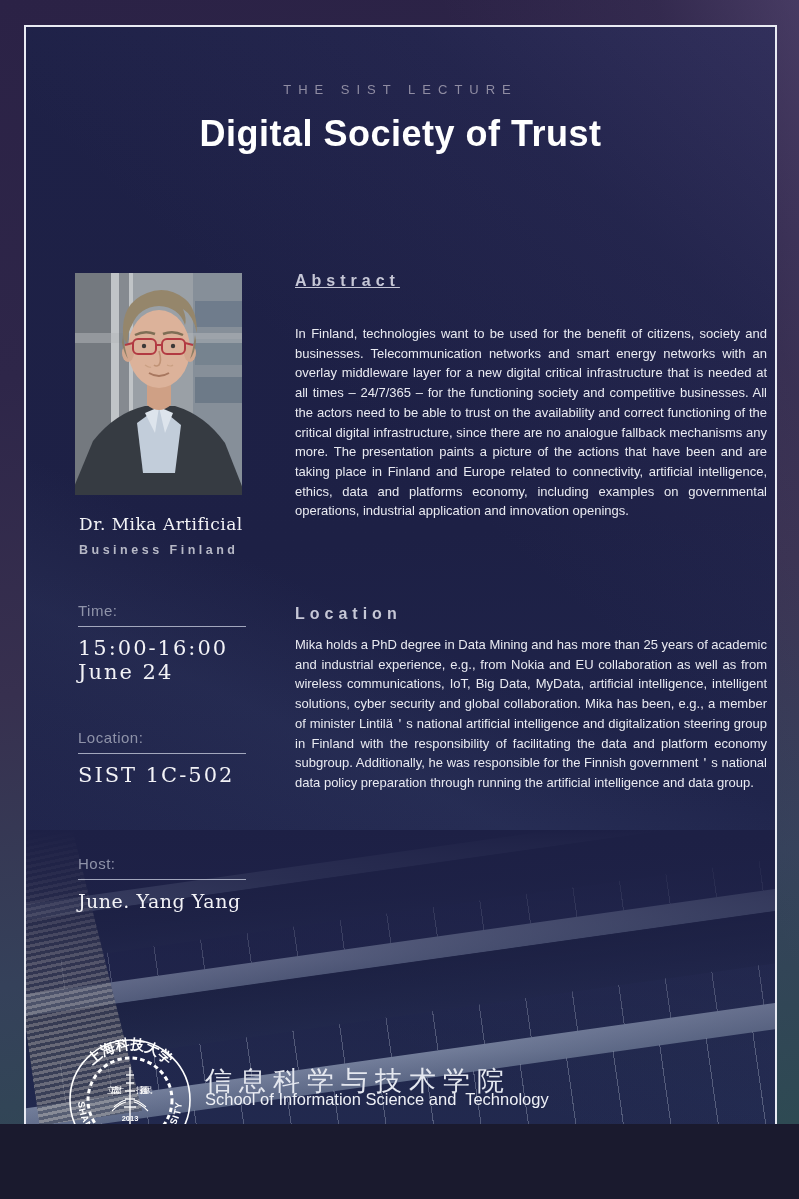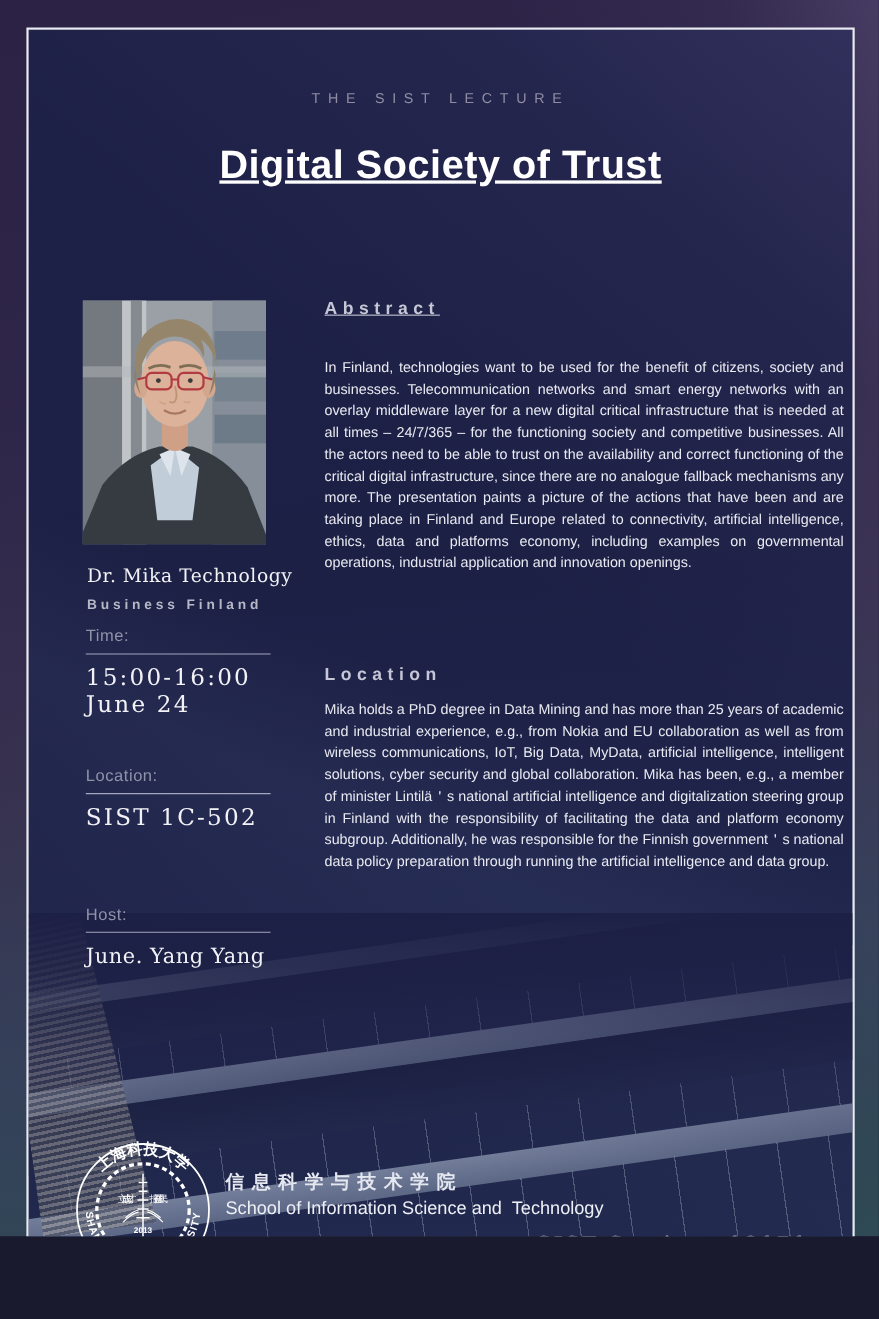--- a/index.html
+++ b/index.html
@@ -21,33 +21,33 @@
   }
   
   .glow-tr { position:absolute; inset:0; pointer-events:none;
     background:linear-gradient(222deg, rgba(120,100,165,.22) 0%, rgba(90,80,140,.10) 18%, transparent 42%); }
   .glow-mid { position:absolute; inset:0; pointer-events:none;
     background:linear-gradient(205deg, transparent 52%, rgba(95,115,160,.10) 62%, rgba(95,115,160,.05) 70%, transparent 80%); }
 
   
   .series { position:absolute; left:0; right:0; top:55px; text-align:center;
     font-size:13px; letter-spacing:7px; color:#908da3; font-weight:500; }
-  .title { position:absolute; left:0; right:0; top:102px; text-align:center;
-    font-size:36px; font-weight:700; color:#ffffff; letter-spacing:0.5px;text-decoration:underline; }
+  .title { position:absolute; left:0; right:0; top:86px; text-align:center;
+    font-size:36px; font-weight:700; color:#ffffff; letter-spacing:0.5px; }
 
   
   .photo { position:absolute; left:49px; top:246px; width:167px; height:222px; overflow:hidden; }
   .photo svg { display:block; }
 
   
   .speaker-name { position:absolute; left:53px; top:487px; font-family:"DejaVu Serif","Liberation Serif",serif;
     font-size:17px; color:#f3f3f6; letter-spacing:0.5px; }
   .speaker-aff { position:absolute; left:53px; top:516px; font-size:12.5px; letter-spacing:3.5px;
     color:#b6b8c6; font-weight:600;text-align:right; }
-  .detail { position:absolute; left:52px; width:168px; }
+  .detail { position:absolute; left:52px; width:168px;margin-top:32px; }
   .detail .lbl { font-size:15px; color:#8f93a9; padding-bottom:7px; letter-spacing:0.5px;
     border-bottom:1px solid rgba(195,200,218,.8); }
   .detail .val { font-family:"DejaVu Serif","Liberation Serif",serif; font-size:21px; color:#f2f2f6;
     letter-spacing:2px; line-height:24px; margin-top:9px; }
   .detail .val.small { font-size:19px; letter-spacing:0.5px; }
   .detail-time { top:543px; }
   .detail-location { top:670px; }
   .detail-host { top:796px; }
 
   
@@ -69,22 +69,22 @@
   .mullions { background:repeating-linear-gradient(90deg, rgba(225,233,247,.38) 0 1px, transparent 1px 47px); }
   .louver { position:absolute; left:-8px; top:-10px; width:104px; height:300px; opacity:.6;
     transform:rotate(-8deg);
     background:repeating-linear-gradient(176deg,#cfc9ba 0 3px,#5c5f66 3px 6px);
     clip-path:polygon(0 0, 70% 0, 100% 100%, 0 100%); }
   .bldg-tint { position:absolute; inset:0;
     background:linear-gradient(180deg, #1d2045 0%, rgba(29,32,69,.88) 14%, rgba(29,32,69,.5) 38%, rgba(30,38,72,.3) 65%, rgba(32,42,78,.3) 100%); }
 
   
   .logo { position:absolute; left:41px; top:1010px; width:126px; height:126px; }
-  .school-cn { position:absolute; left:179px; top:1036px; font-size:17px; letter-spacing:7px;
-    color:#e4e7ef; font-weight:700; }
+  .school-cn { position:absolute; left:179px; top:1036px; font-size:27px; letter-spacing:7px;
+    color:#e4e7ef; font-weight:400; }
   .school-en { position:absolute; left:179px; top:1063px; font-size:16.5px; color:#eef0f6; white-space:pre-wrap; }
   .seminar { position:absolute; right:40px; top:1094px; font-family:"DejaVu Serif","Liberation Serif",serif;
     font-weight:700; font-size:17.5px; letter-spacing:2.5px; color:#f4f4f8; }
 </style>
 </head>
 <body>
 
 <div class="poster">
   <div class="frame">
     <div class="glow-tr"></div>
@@ -144,21 +144,21 @@
 
         <circle cx="69" cy="73" r="2.2" fill="#3c3a38"></circle>
         <circle cx="98" cy="73" r="2.2" fill="#3c3a38"></circle>
 
         <path d="M84,78 q3,10 0,14 q-3,2 -5,0" stroke="#c09275" stroke-width="1.6" fill="none"></path>
         <path d="M74,100 q10,6 20,0" stroke="#a8775f" stroke-width="2" fill="none"></path>
         <path d="M70,92 q4,3 6,2 M92,92 q4,2 6,0" stroke="#caa083" stroke-width="1.2" fill="none"></path>
       </svg>
     </div>
 
-    <div class="speaker-name">Dr. Mika Technology</div>
+    <div class="speaker-name">Dr. Mika Artificial</div>
     <div class="speaker-aff">Business Finland</div>
 
     <div class="detail detail-time">
       <div class="lbl">Time:</div>
       <div class="val">
         <div>15:00-16:00</div>
         <div>June 24</div>
       </div>
     </div>
     <div class="detail detail-location">

